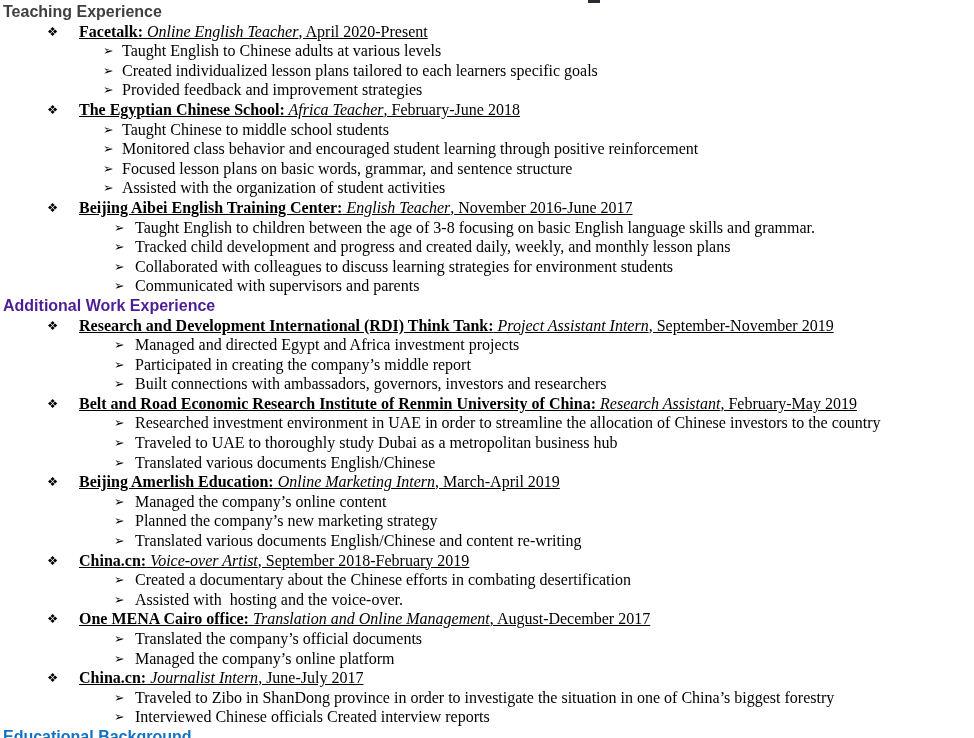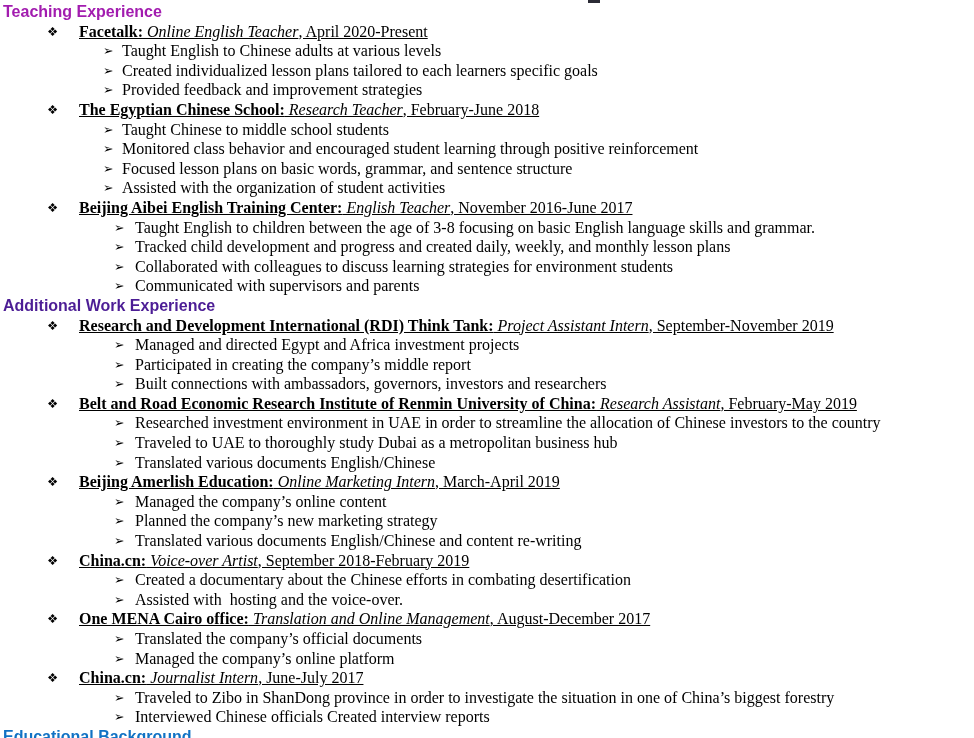--- a/index.html
+++ b/index.html
@@ -91,21 +91,21 @@
   .bullets.deep .b2 { left: 114px; }
   .bullets.deep .bullet-text { left: 135px; }
 </style>
 </head>
 <body>
 
 <div class="page">
   <div class="top-fragment"></div>
   <div id="content">
   <section class="section">
-    <h2 class="heading line" style="color: #a21caf;">Teaching Experience</h2>
+    <h2 class="heading line" style="color: #404040;">Teaching Experience</h2>
     <div class="entries">
   <div class="entry">
     <div class="entry-line line">
       <span class="b1">❖</span>
       <span class="entry-text"><b class="company">Facetalk:</b><i class="role"> Online English Teacher</i><span class="dates">, April 2020-Present</span></span>
     </div>
     <div class="bullets normal">
   <div class="bullet-line line">
     <span class="b2">➢</span>
     <span class="bullet-text">Taught English to Chinese adults at various levels</span>
@@ -119,21 +119,21 @@
   <div class="bullet-line line">
     <span class="b2">➢</span>
     <span class="bullet-text">Provided feedback and improvement strategies</span>
   </div>
 </div>
   </div>
 
   <div class="entry">
     <div class="entry-line line">
       <span class="b1">❖</span>
-      <span class="entry-text"><b class="company">The Egyptian Chinese School:</b><i class="role"> Research Teacher</i><span class="dates">, February-June 2018</span></span>
+      <span class="entry-text"><b class="company">The Egyptian Chinese School:</b><i class="role"> Africa Teacher</i><span class="dates">, February-June 2018</span></span>
     </div>
     <div class="bullets normal">
   <div class="bullet-line line">
     <span class="b2">➢</span>
     <span class="bullet-text">Taught Chinese to middle school students</span>
   </div>
 
   <div class="bullet-line line">
     <span class="b2">➢</span>
     <span class="bullet-text">Monitored class behavior and encouraged student learning through positive reinforcement</span>

